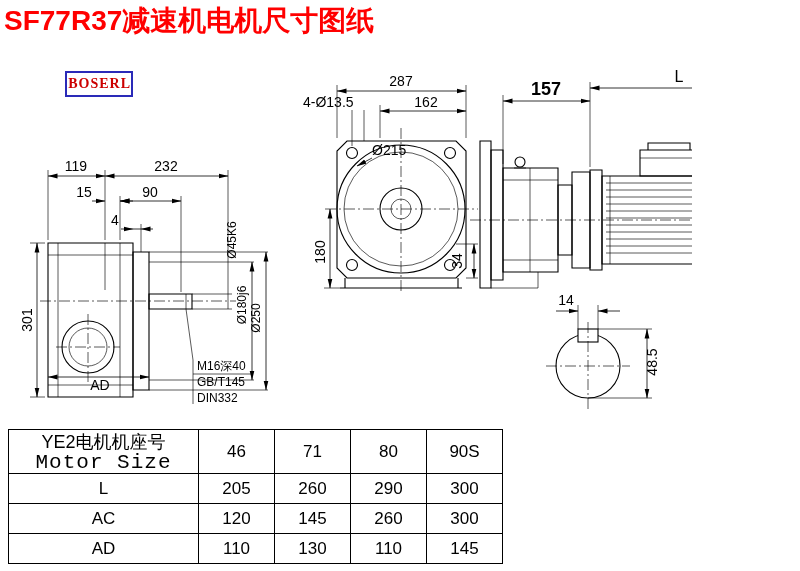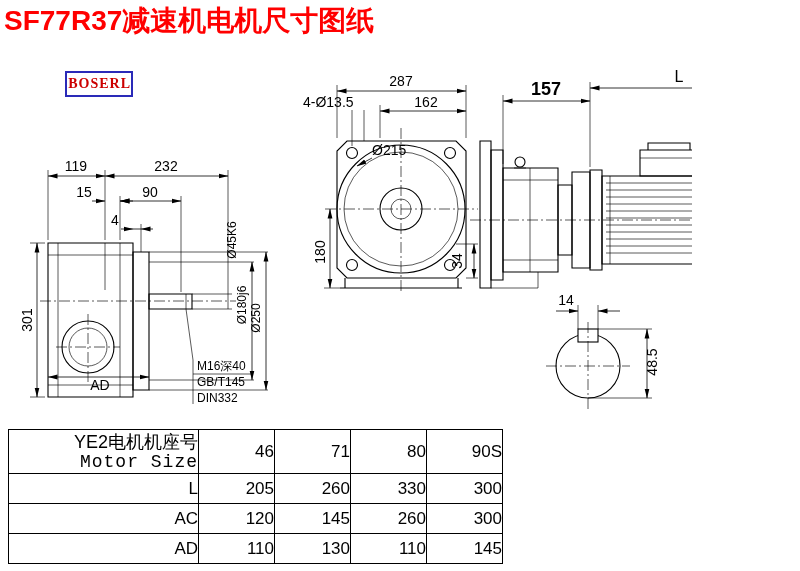--- a/index.html
+++ b/index.html
@@ -24,27 +24,27 @@
   text{font-family:"Liberation Sans",sans-serif;fill:#000;}
   .dt{font-size:14px;text-anchor:middle;}
   .dts{font-size:12px;text-anchor:middle;}
   .dtb{font-size:18px;font-weight:bold;text-anchor:middle;}
   .dtL{font-size:16px;text-anchor:middle;}
   .ta-s{text-anchor:start;}
 
   
   .spec{position:absolute;left:8px;top:429px;border-collapse:collapse;background:#fff;
         font-size:17px;color:#000;table-layout:fixed;}
-  .spec th,.spec td{border:1px solid #000;text-align:right;font-weight:normal;padding:0;}
+  .spec th,.spec td{border:1px solid #000;text-align:center;font-weight:normal;padding:0;}
   .spec col.c0{width:190px;}
   .spec col.cv{width:76px;}
   .spec tr.hdr{height:44px;}
   .spec tr.val{height:30px;}
   .cn{font-size:18px;line-height:21px;}
-  .mono{font-family:"Liberation Mono",monospace;font-size:18px;line-height:19px;letter-spacing:1px;}
+  .mono{font-family:"Liberation Mono",monospace;font-size:21px;line-height:19px;letter-spacing:1px;}
 </style>
 </head>
 <body>
 
 <div class="page">
 
   <h1 class="title">SF77R37减速机电机尺寸图纸</h1>
   <div class="logo">BOSERL</div>
 
   <svg class="drawing" width="800" height="571" viewBox="0 0 800 571" xmlns="http://www.w3.org/2000/svg">
@@ -186,21 +186,21 @@
         </th>
         <td>46</td>
         <td>71</td>
         <td>80</td>
         <td>90S</td>
       </tr>
       <tr class="val">
         <th>L</th>
         <td>205</td>
         <td>260</td>
-        <td>330</td>
+        <td>290</td>
         <td>300</td>
       </tr>
       <tr class="val">
         <th>AC</th>
         <td>120</td>
         <td>145</td>
         <td>260</td>
         <td>300</td>
       </tr>
       <tr class="val">

